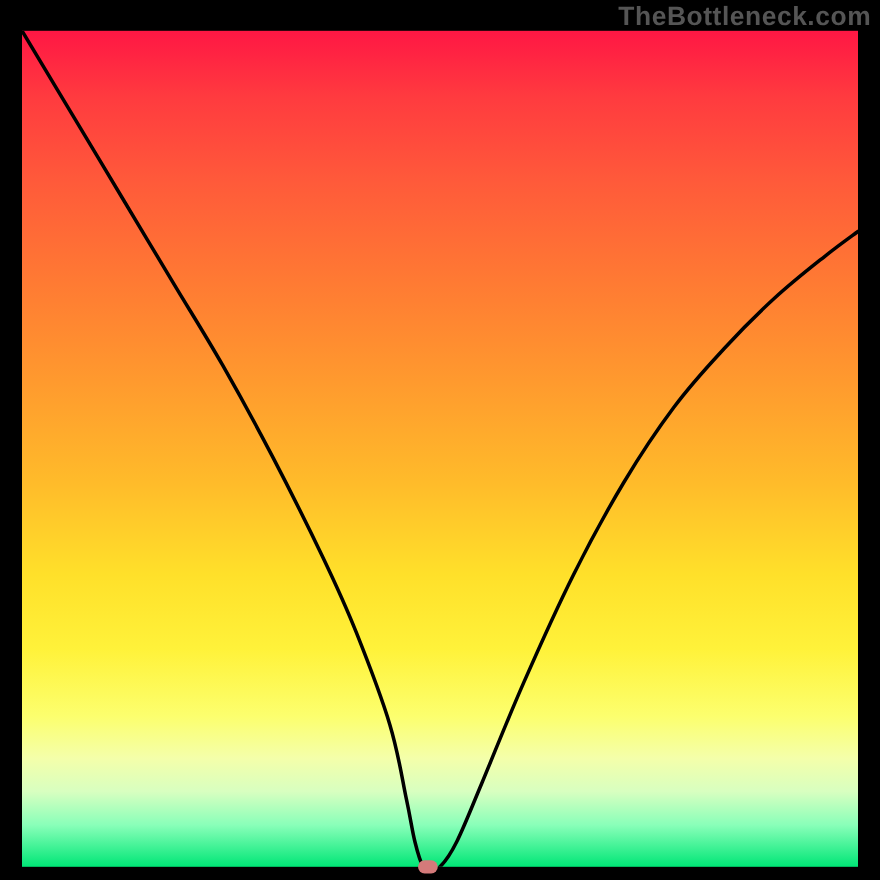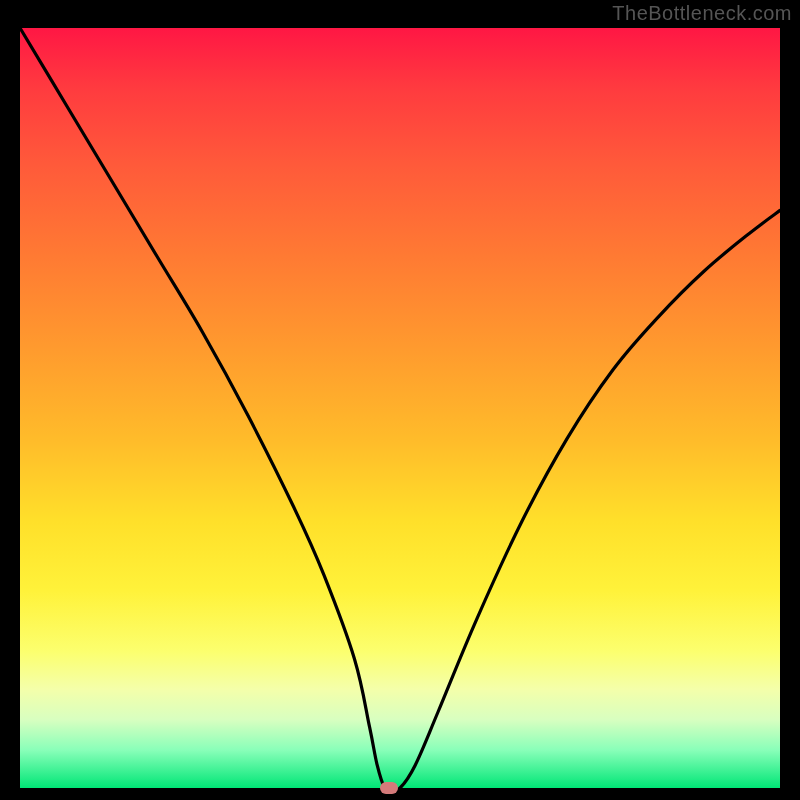--- a/index.html
+++ b/index.html
@@ -15,22 +15,22 @@
     position: relative;
     width: 800px;
     height: 800px;
     background: #000;
   }
   .watermark {
     position: absolute;
     top: 2px;
     right: 8px;
     color: #555;
-    font-size: 20px;
-    font-weight: 400;
+    font-size: 24px;
+    font-weight: 700;
     letter-spacing: 0.5px;
     user-select: none;
   }
   .plot {
     position: absolute;
     left: 20px;
     top: 28px;
     width: 760px;
     height: 760px;
   }

